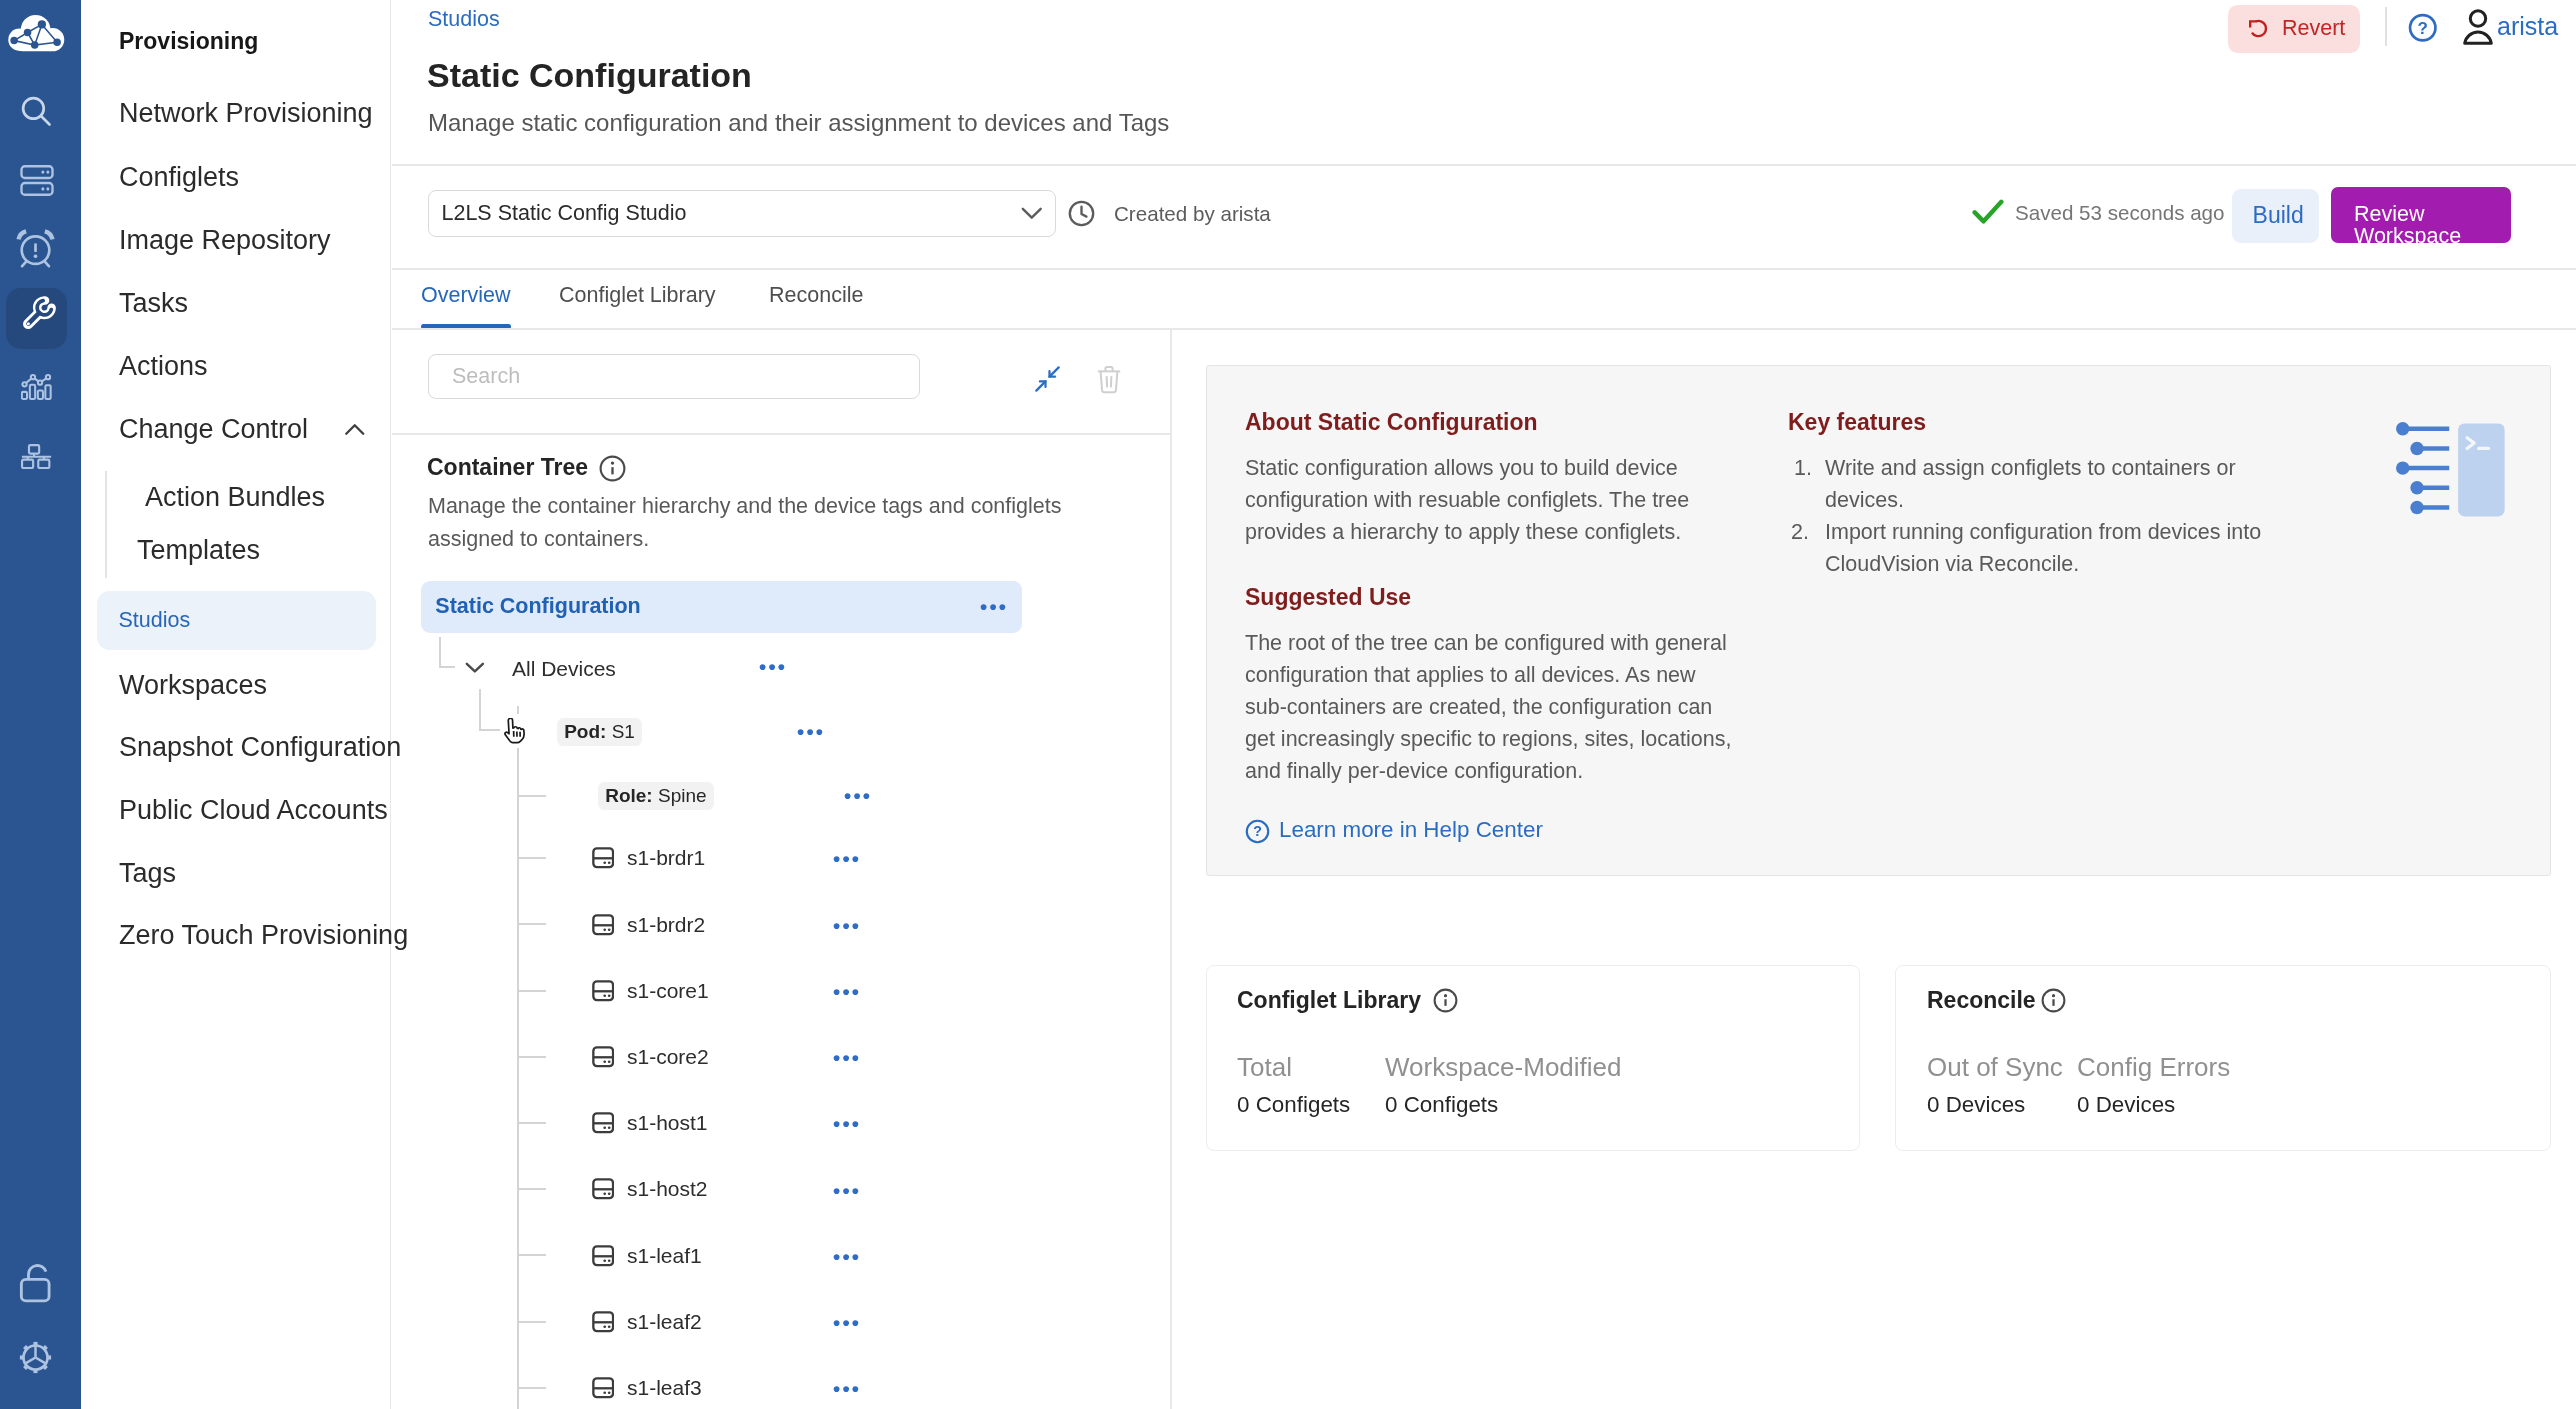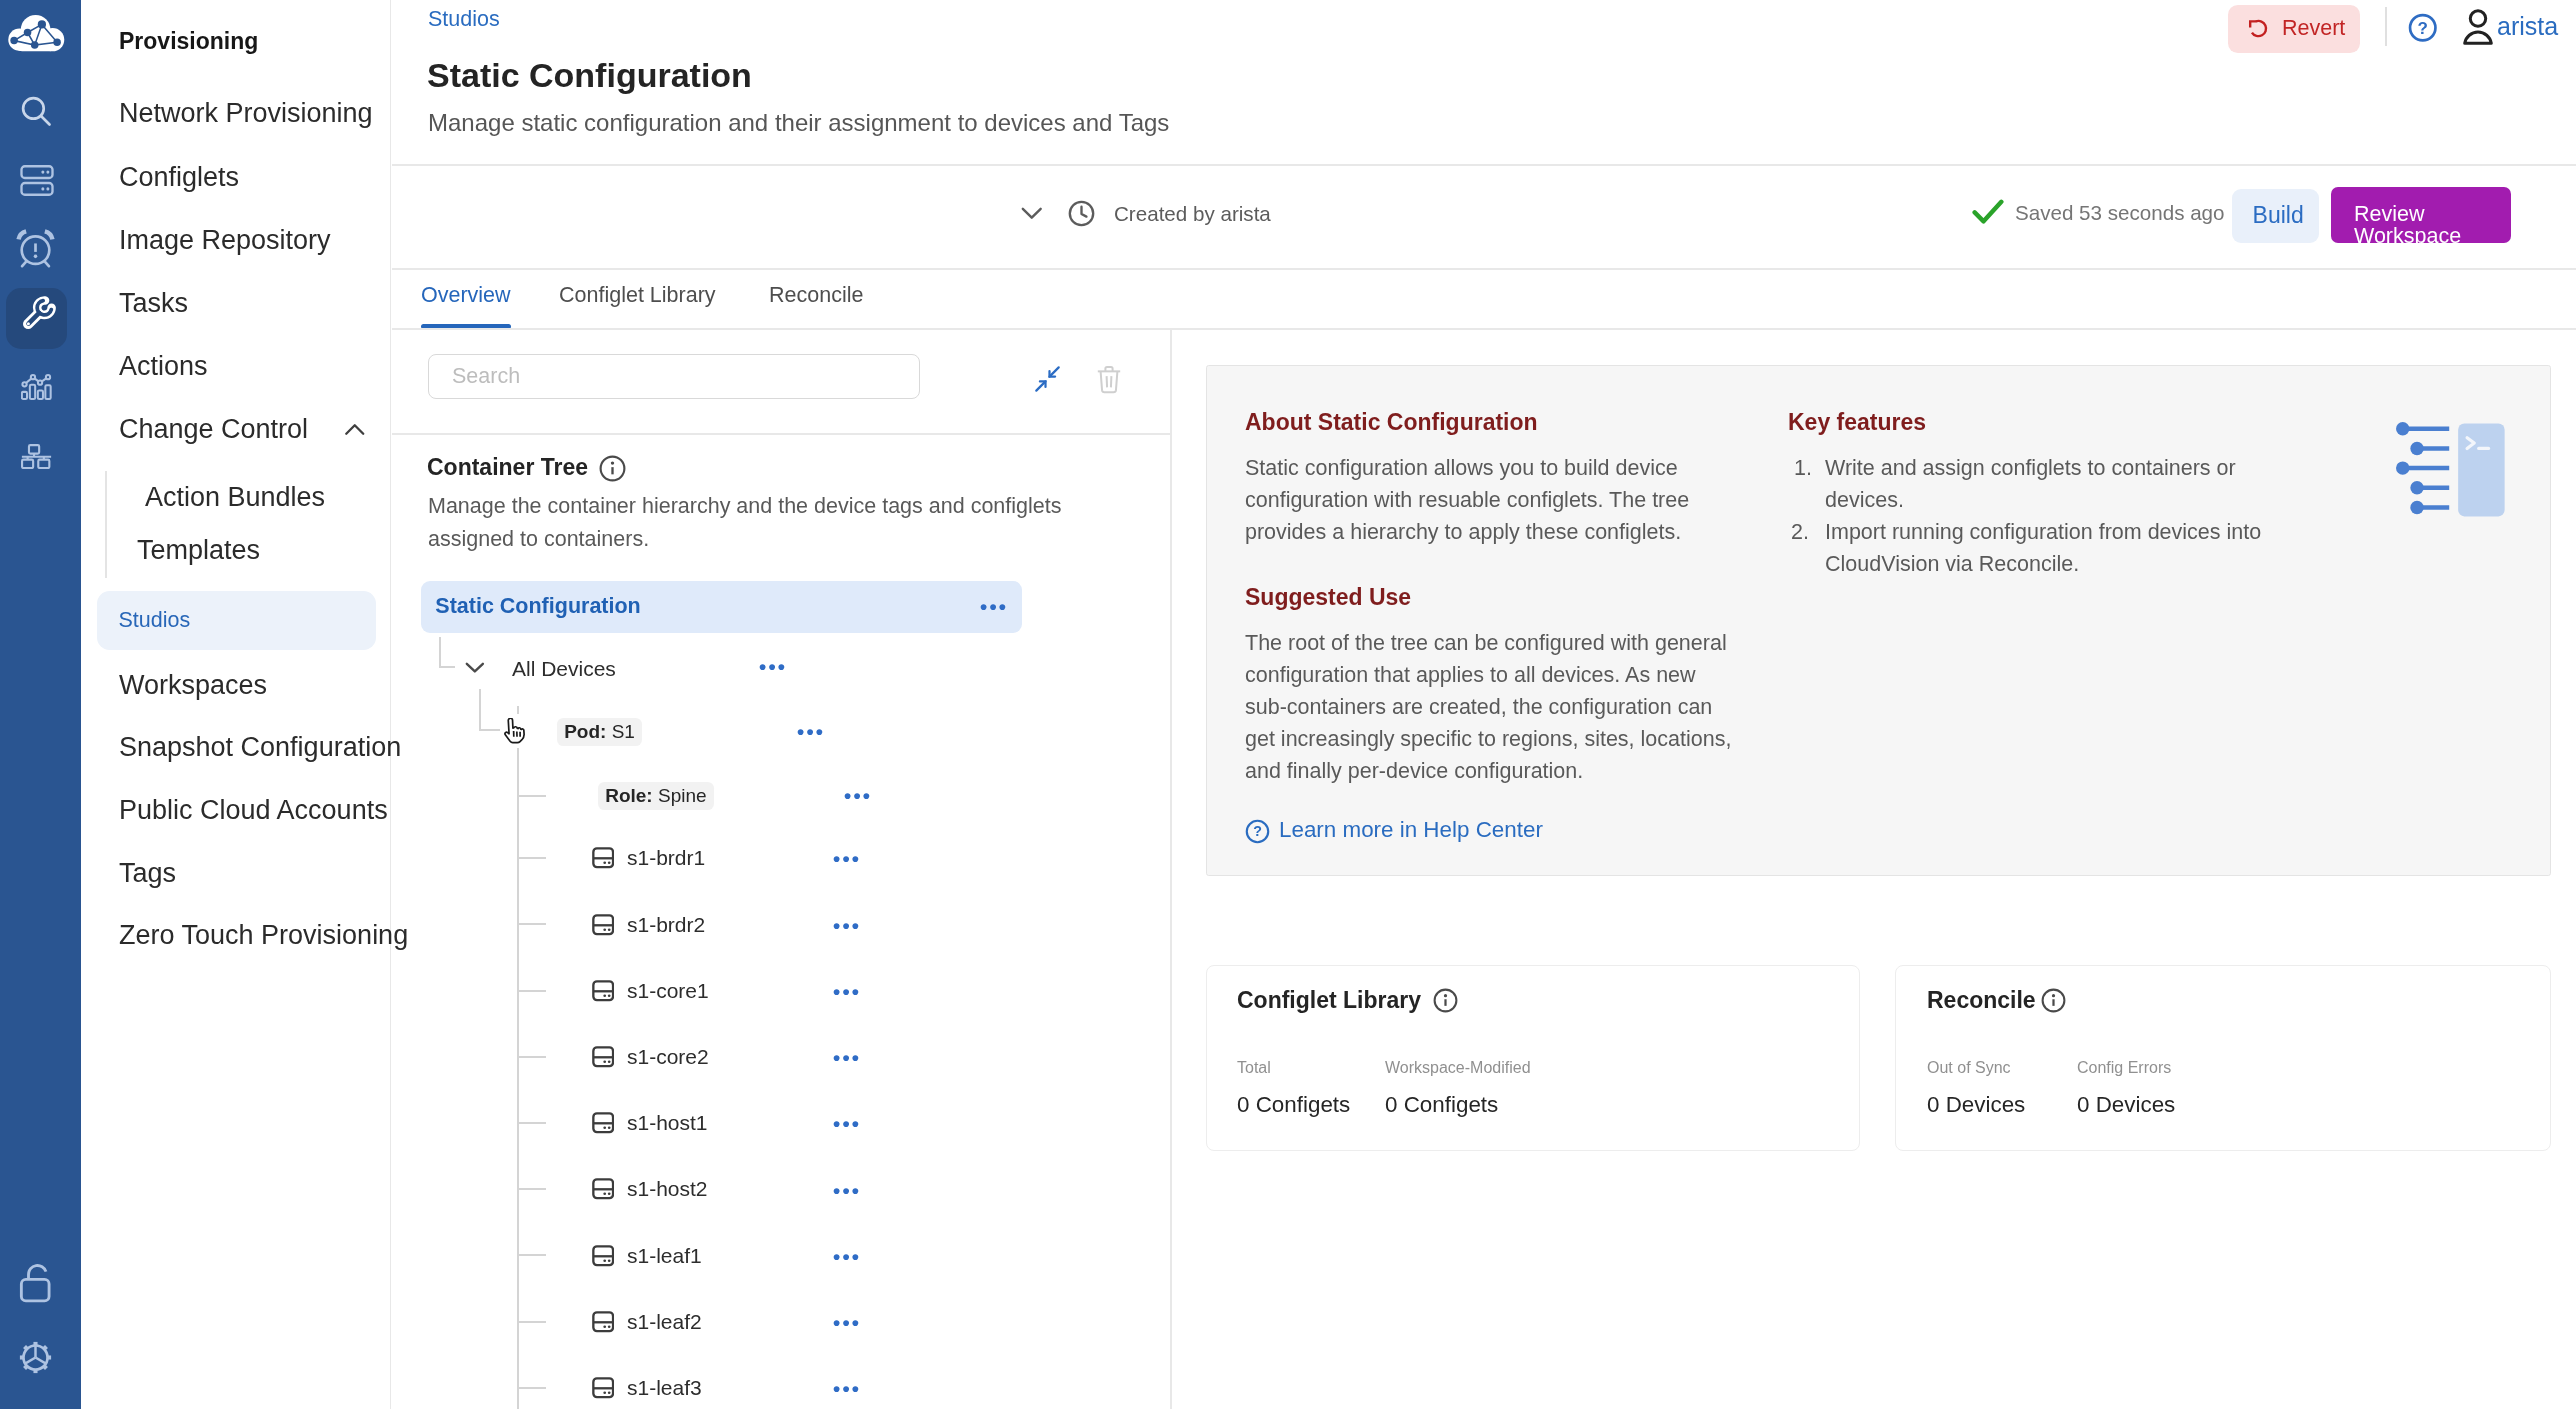--- a/index.html
+++ b/index.html
@@ -59,21 +59,21 @@
 .pill { position:absolute; height:28px; background:#f2f2f2; border-radius:6.3px; font-size:19px; line-height:28px; color:#262626; white-space:nowrap; padding:0 7.2px; }
 
 
 #about { position:absolute; left:1206px; top:365px; width:1345px; height:511px; background:#f6f6f6; border:1.8px solid #e4e4e4; border-radius:2.7px; }
 #about h3 { position:absolute; font-size:23px; line-height:23px; font-weight:700; color:#7f1d1d; }
 #about p { position:absolute; font-size:21.5px; line-height:32px; color:#595959; white-space:nowrap; }
 .card { position:absolute; top:965px; height:186px; background:#fff; border:1.8px solid #ededed; border-radius:8px; }
 #card1 { left:1206px; width:654px; }
 #card2 { left:1895px; width:656px; }
 .ct2 { position:absolute; top:989px; font-size:23px; line-height:23px; font-weight:700; color:#242424; }
-.clabel { position:absolute; top:1057px; font-size:16px; line-height:21.5px; color:#909090; }
+.clabel { position:absolute; top:1057px; font-size:26px; line-height:21.5px; color:#909090; }
 .cval { position:absolute; top:1094px; font-size:22.4px; line-height:22.4px; color:#262626; }
 .ic { position:absolute; }
 </style>
 </head>
 <body>
 <div id="app">
 
   <div id="rail"></div>
   <div id="wrenchtile"></div>
 
@@ -216,20 +216,23 @@
   </svg>
   <svg class="ic" style="left:2408px; top:12.5px;" width="29.5" height="29.5" viewBox="0 0 33 33">
     <circle cx="16.5" cy="16.5" r="14.2" fill="none" stroke="#2e6cc3" stroke-width="3"></circle>
     <text x="16.5" y="23" font-size="19" font-weight="700" fill="#2e6cc3" text-anchor="middle" font-family="Liberation Sans, sans-serif">?</text>
   </svg>
   <svg class="ic" style="left:2460px; top:7.2px;" width="36" height="39" viewBox="0 0 40 44">
     <circle cx="20" cy="13" r="8.7" fill="none" stroke="#222" stroke-width="3.4"></circle>
     <path d="M5 41 a15.2 15.2 0 0 1 30 0 z" fill="none" stroke="#222" stroke-width="3.4" stroke-linejoin="round"></path>
   </svg>
 
+  <div id="selectbox">
+      <span class="txt">L2LS Static Config Studio</span>
+    </div>
   <div id="createdby">Created by arista</div>
   <div id="savedtxt">Saved 53 seconds ago</div>
   <div id="buildbtn">
       <span>Build</span>
     </div>
   <div id="reviewbtn">
       <span>Review Workspace</span>
     </div>
   <div class="hline" style="left:392px; top:268px; width:2184px;"></div>
 

